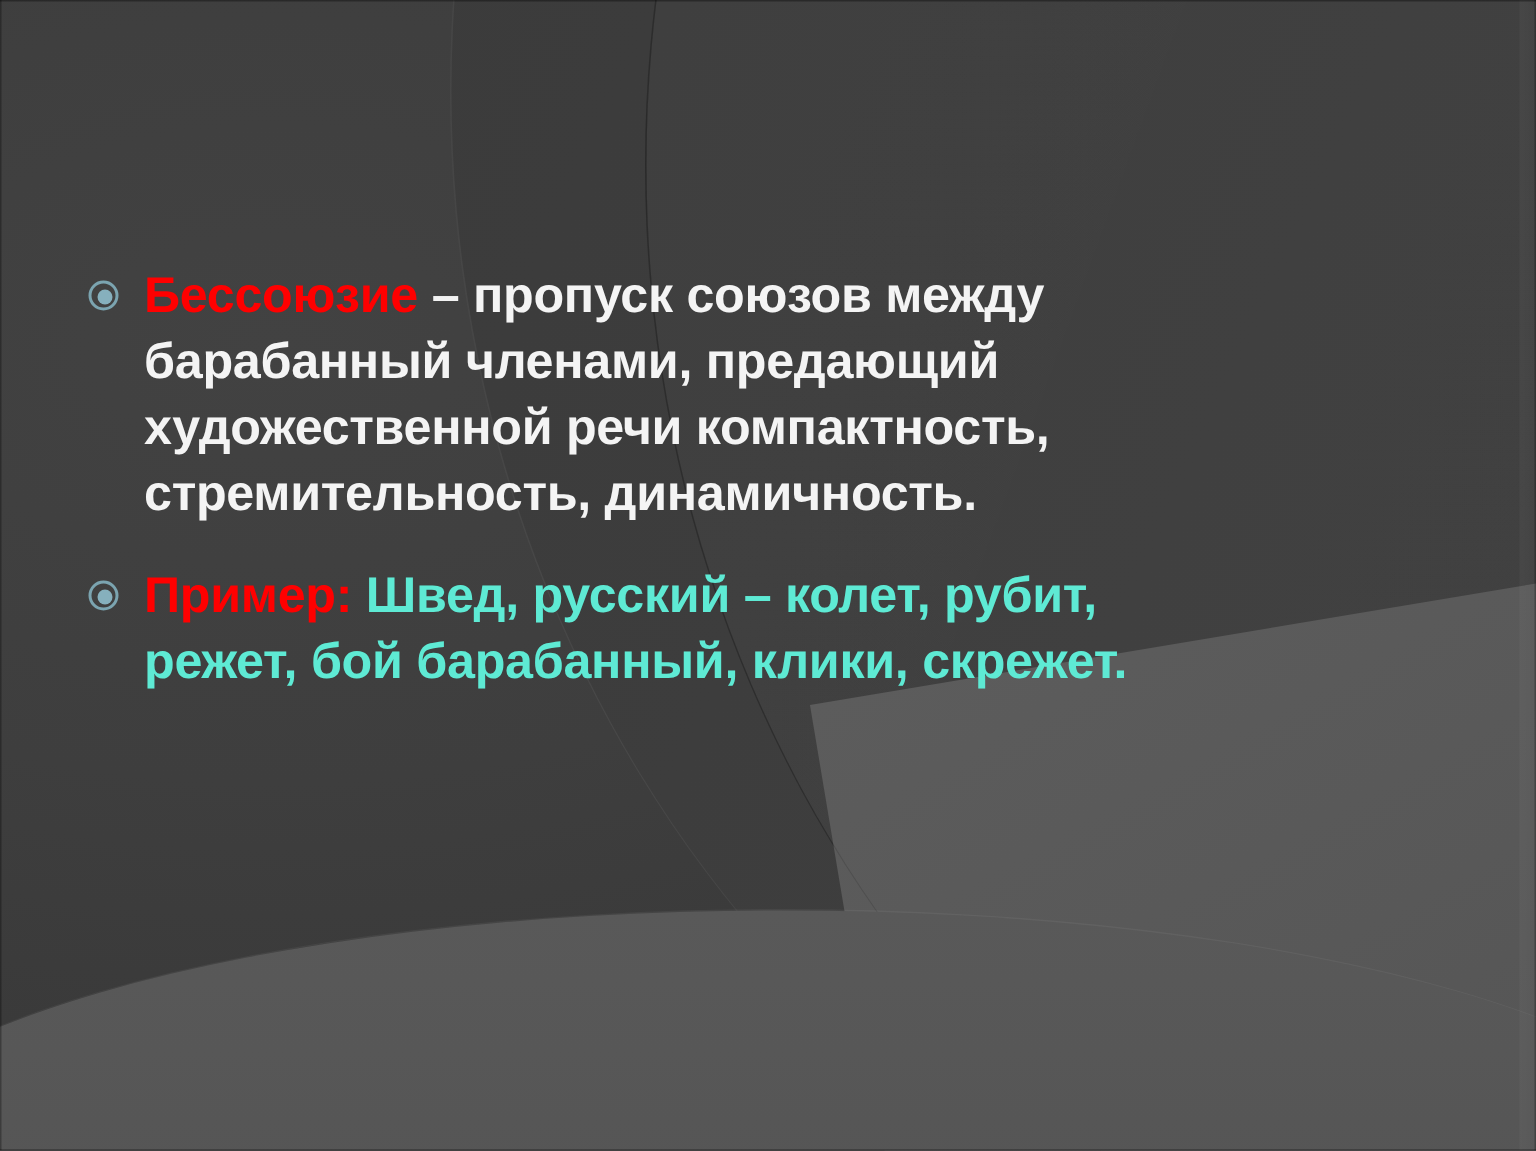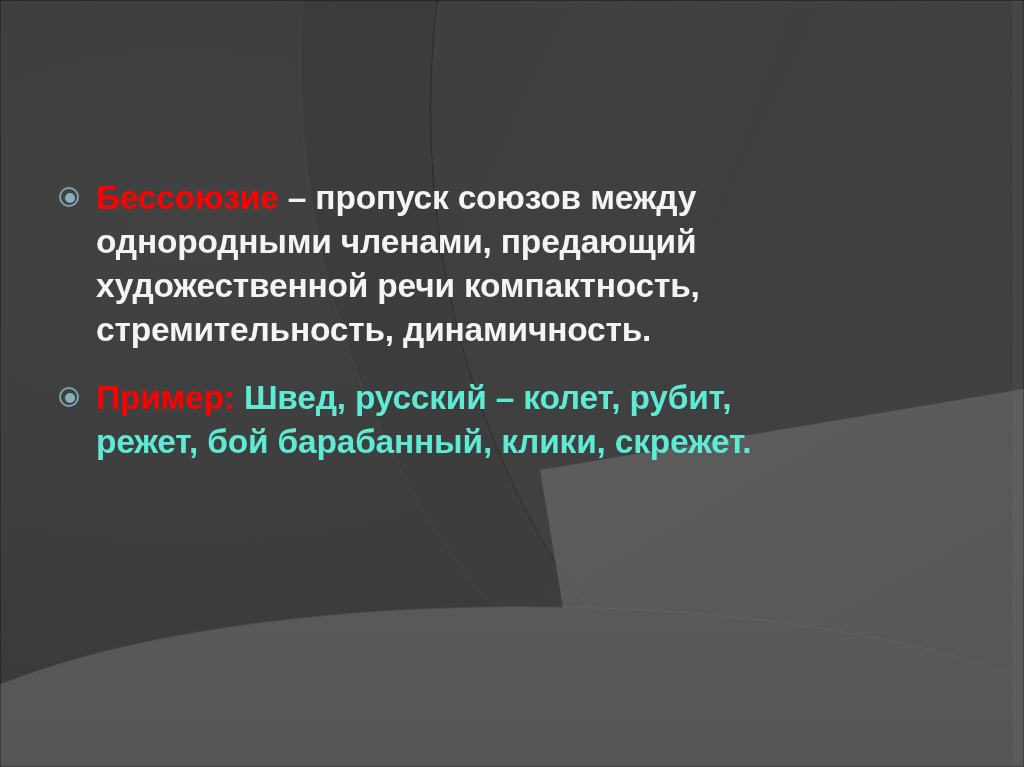--- a/index.html
+++ b/index.html
@@ -183,21 +183,21 @@
     <div class="seam-right"></div>
   </div>
 
   <div class="content">
 
     <div class="bullet-row">
       <span class="bullet-icon">
         <span class="ring"></span>
         <span class="dot"></span>
       </span>
-      <div class="bullet-text"><span class="kw-red">Бессоюзие</span><span> – </span><span class="body-white">пропуск союзов между однородными членами, предающий художественной речи компактность, стремительность, динамичность.</span></div>
+      <div class="bullet-text"><span class="kw-red">Бессоюзие</span><span> – </span><span class="body-white">пропуск союзов между барабанный членами, предающий художественной речи компактность, стремительность, динамичность.</span></div>
     </div>
 
     <div class="bullet-row">
       <span class="bullet-icon">
         <span class="ring"></span>
         <span class="dot"></span>
       </span>
       <div class="bullet-text"><span class="kw-red">Пример:</span><span> </span><span class="body-yellow">Швед, русский – колет, рубит, режет, бой барабанный, клики, скрежет.</span></div>
     </div>
 

